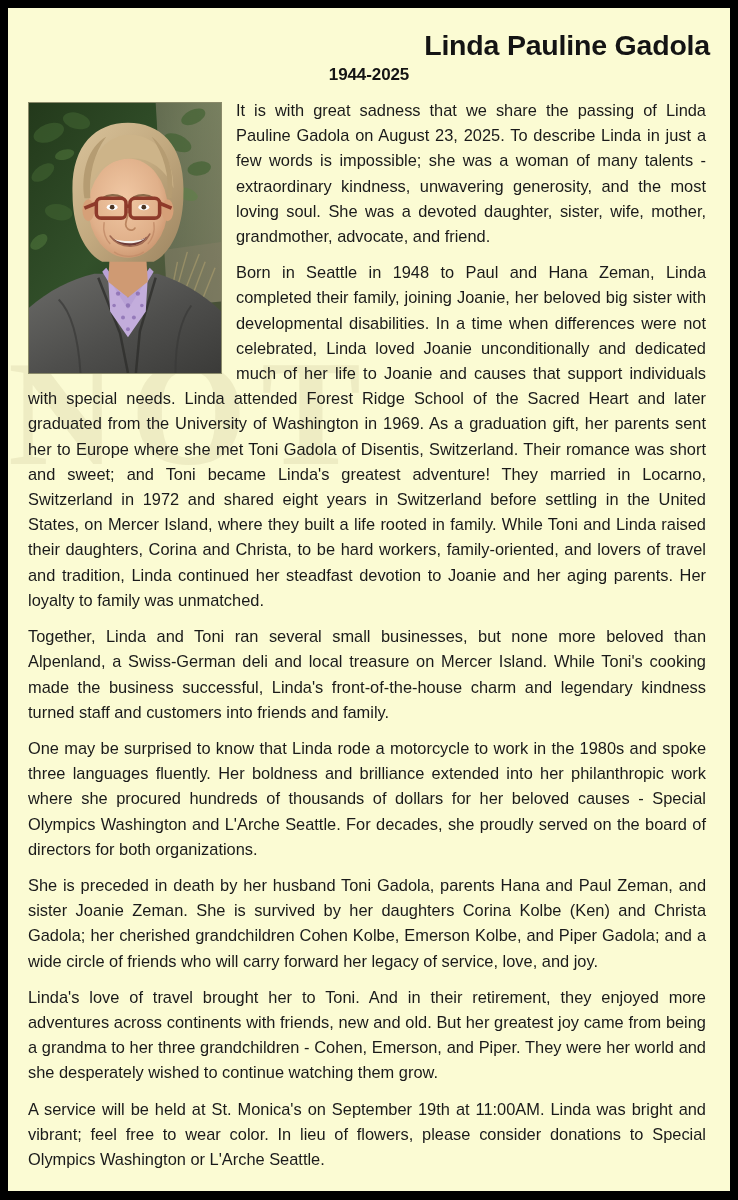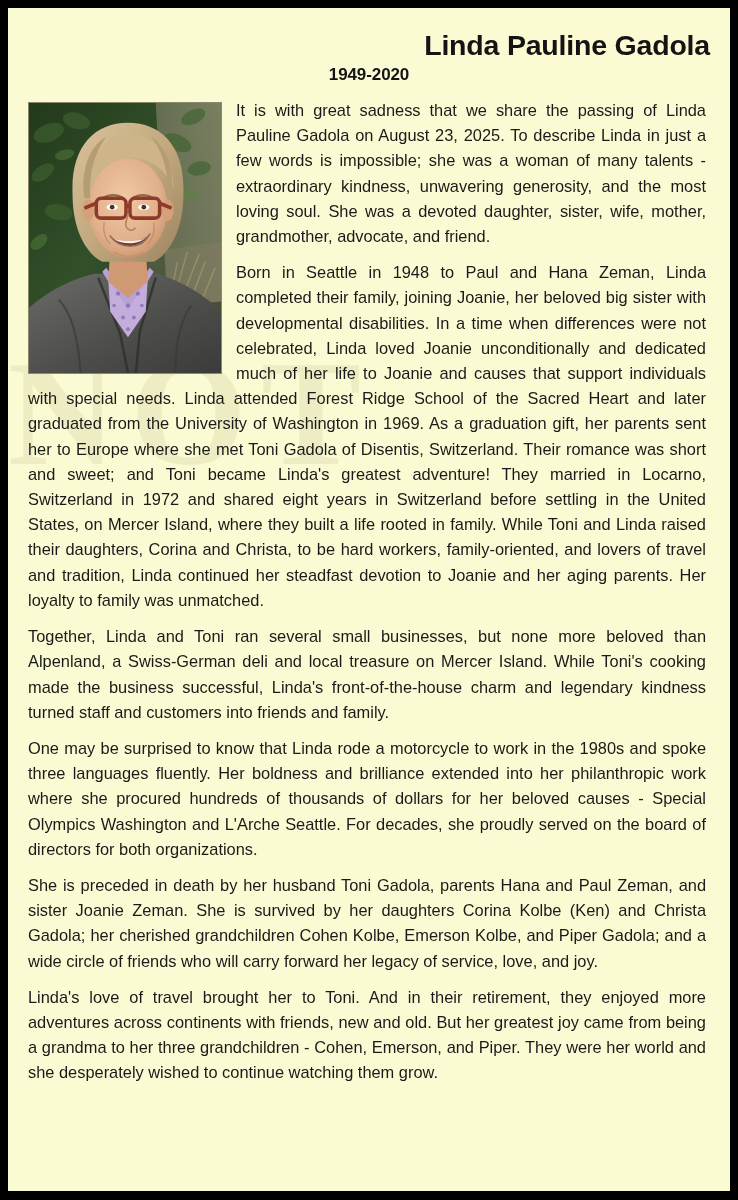--- a/index.html
+++ b/index.html
@@ -124,21 +124,21 @@
 <body>
 
 <div class="obituary-card">
   <div class="obituary-page">
 
     <div class="watermark">NOT</div>
 
     <div class="content">
 
       <h1 class="deceased-name">Linda Pauline Gadola</h1>
-      <div class="life-dates">1949-2020</div>
+      <div class="life-dates">1944-2025</div>
 
       <div class="body-copy clearfix">
 
         <figure class="portrait-figure">
           <svg class="portrait-svg" viewBox="0 0 194 272" preserveAspectRatio="none">
             <defs>
               <linearGradient id="bgFoliage" x1="0" y1="0" x2="1" y2="1">
                 <stop offset="0%" stop-color="#23391b"></stop>
                 <stop offset="45%" stop-color="#32502a"></stop>
                 <stop offset="100%" stop-color="#1d2f18"></stop>
@@ -253,17 +253,18 @@
             <path d="M86 150 C94 156 108 156 116 150" stroke="#c08a66" stroke-width="1.4" fill="none" opacity="0.7"></path>
           </svg>
         </figure>
 
         <p>It is with great sadness that we share the passing of Linda Pauline Gadola on August 23, 2025. To describe Linda in just a few words is impossible; she was a woman of many talents - extraordinary kindness, unwavering generosity, and the most loving soul. She was a devoted daughter, sister, wife, mother, grandmother, advocate, and friend.</p>
         <p>Born in Seattle in 1948 to Paul and Hana Zeman, Linda completed their family, joining Joanie, her beloved big sister with developmental disabilities. In a time when differences were not celebrated, Linda loved Joanie unconditionally and dedicated much of her life to Joanie and causes that support individuals with special needs. Linda attended Forest Ridge School of the Sacred Heart and later graduated from the University of Washington in 1969. As a graduation gift, her parents sent her to Europe where she met Toni Gadola of Disentis, Switzerland. Their romance was short and sweet; and Toni became Linda's greatest adventure! They married in Locarno, Switzerland in 1972 and shared eight years in Switzerland before settling in the United States, on Mercer Island, where they built a life rooted in family. While Toni and Linda raised their daughters, Corina and Christa, to be hard workers, family-oriented, and lovers of travel and tradition, Linda continued her steadfast devotion to Joanie and her aging parents. Her loyalty to family was unmatched.</p>
         <p>Together, Linda and Toni ran several small businesses, but none more beloved than Alpenland, a Swiss-German deli and local treasure on Mercer Island. While Toni's cooking made the business successful, Linda's front-of-the-house charm and legendary kindness turned staff and customers into friends and family.</p>
         <p>One may be surprised to know that Linda rode a motorcycle to work in the 1980s and spoke three languages fluently.  Her boldness and brilliance extended into her philanthropic work where she procured hundreds of thousands of dollars for her beloved causes - Special Olympics Washington and L'Arche Seattle.  For decades, she proudly served on the board of directors for both organizations.</p>
         <p>She is preceded in death by her husband Toni Gadola, parents Hana and Paul Zeman, and sister Joanie Zeman. She is survived by her daughters Corina Kolbe (Ken) and Christa Gadola; her cherished grandchildren Cohen Kolbe, Emerson Kolbe, and Piper Gadola; and a wide circle of friends who will carry forward her legacy of service, love, and joy.</p>
         <p>Linda's love of travel brought her to Toni. And in their retirement, they enjoyed more adventures across continents with friends, new and old. But her greatest joy came from being a grandma to her three grandchildren - Cohen, Emerson, and Piper. They were her world and she desperately wished to continue watching them grow.</p>
+        <p>A service will be held at St. Monica's on September 19th at 11:00AM. Linda was bright and vibrant; feel free to wear color. In lieu of flowers, please consider donations to Special Olympics Washington or L'Arche Seattle.</p>
 
       </div>
     </div>
   </div>
 </div>
 
 </body></html>

